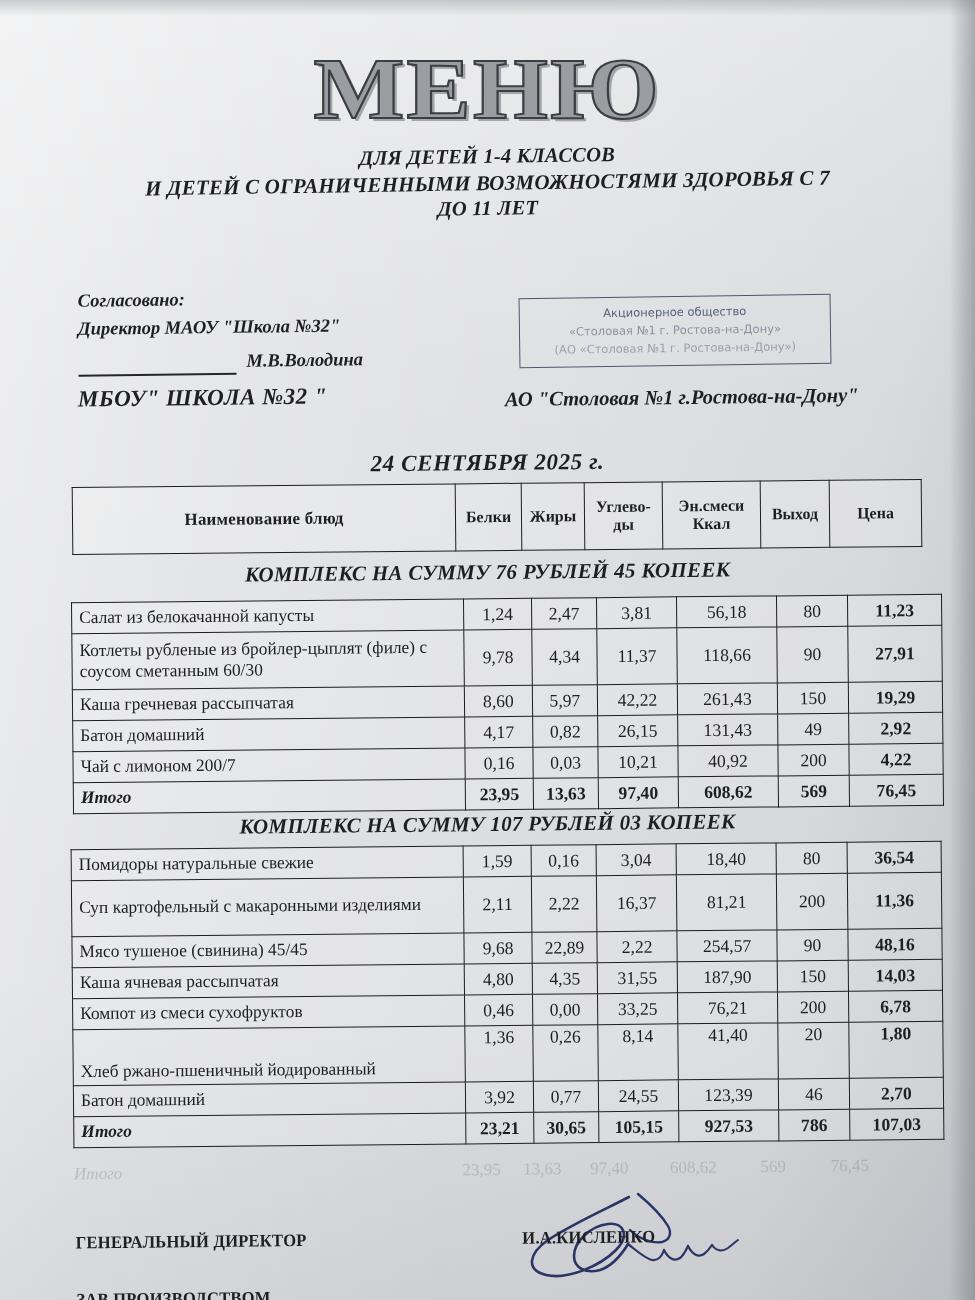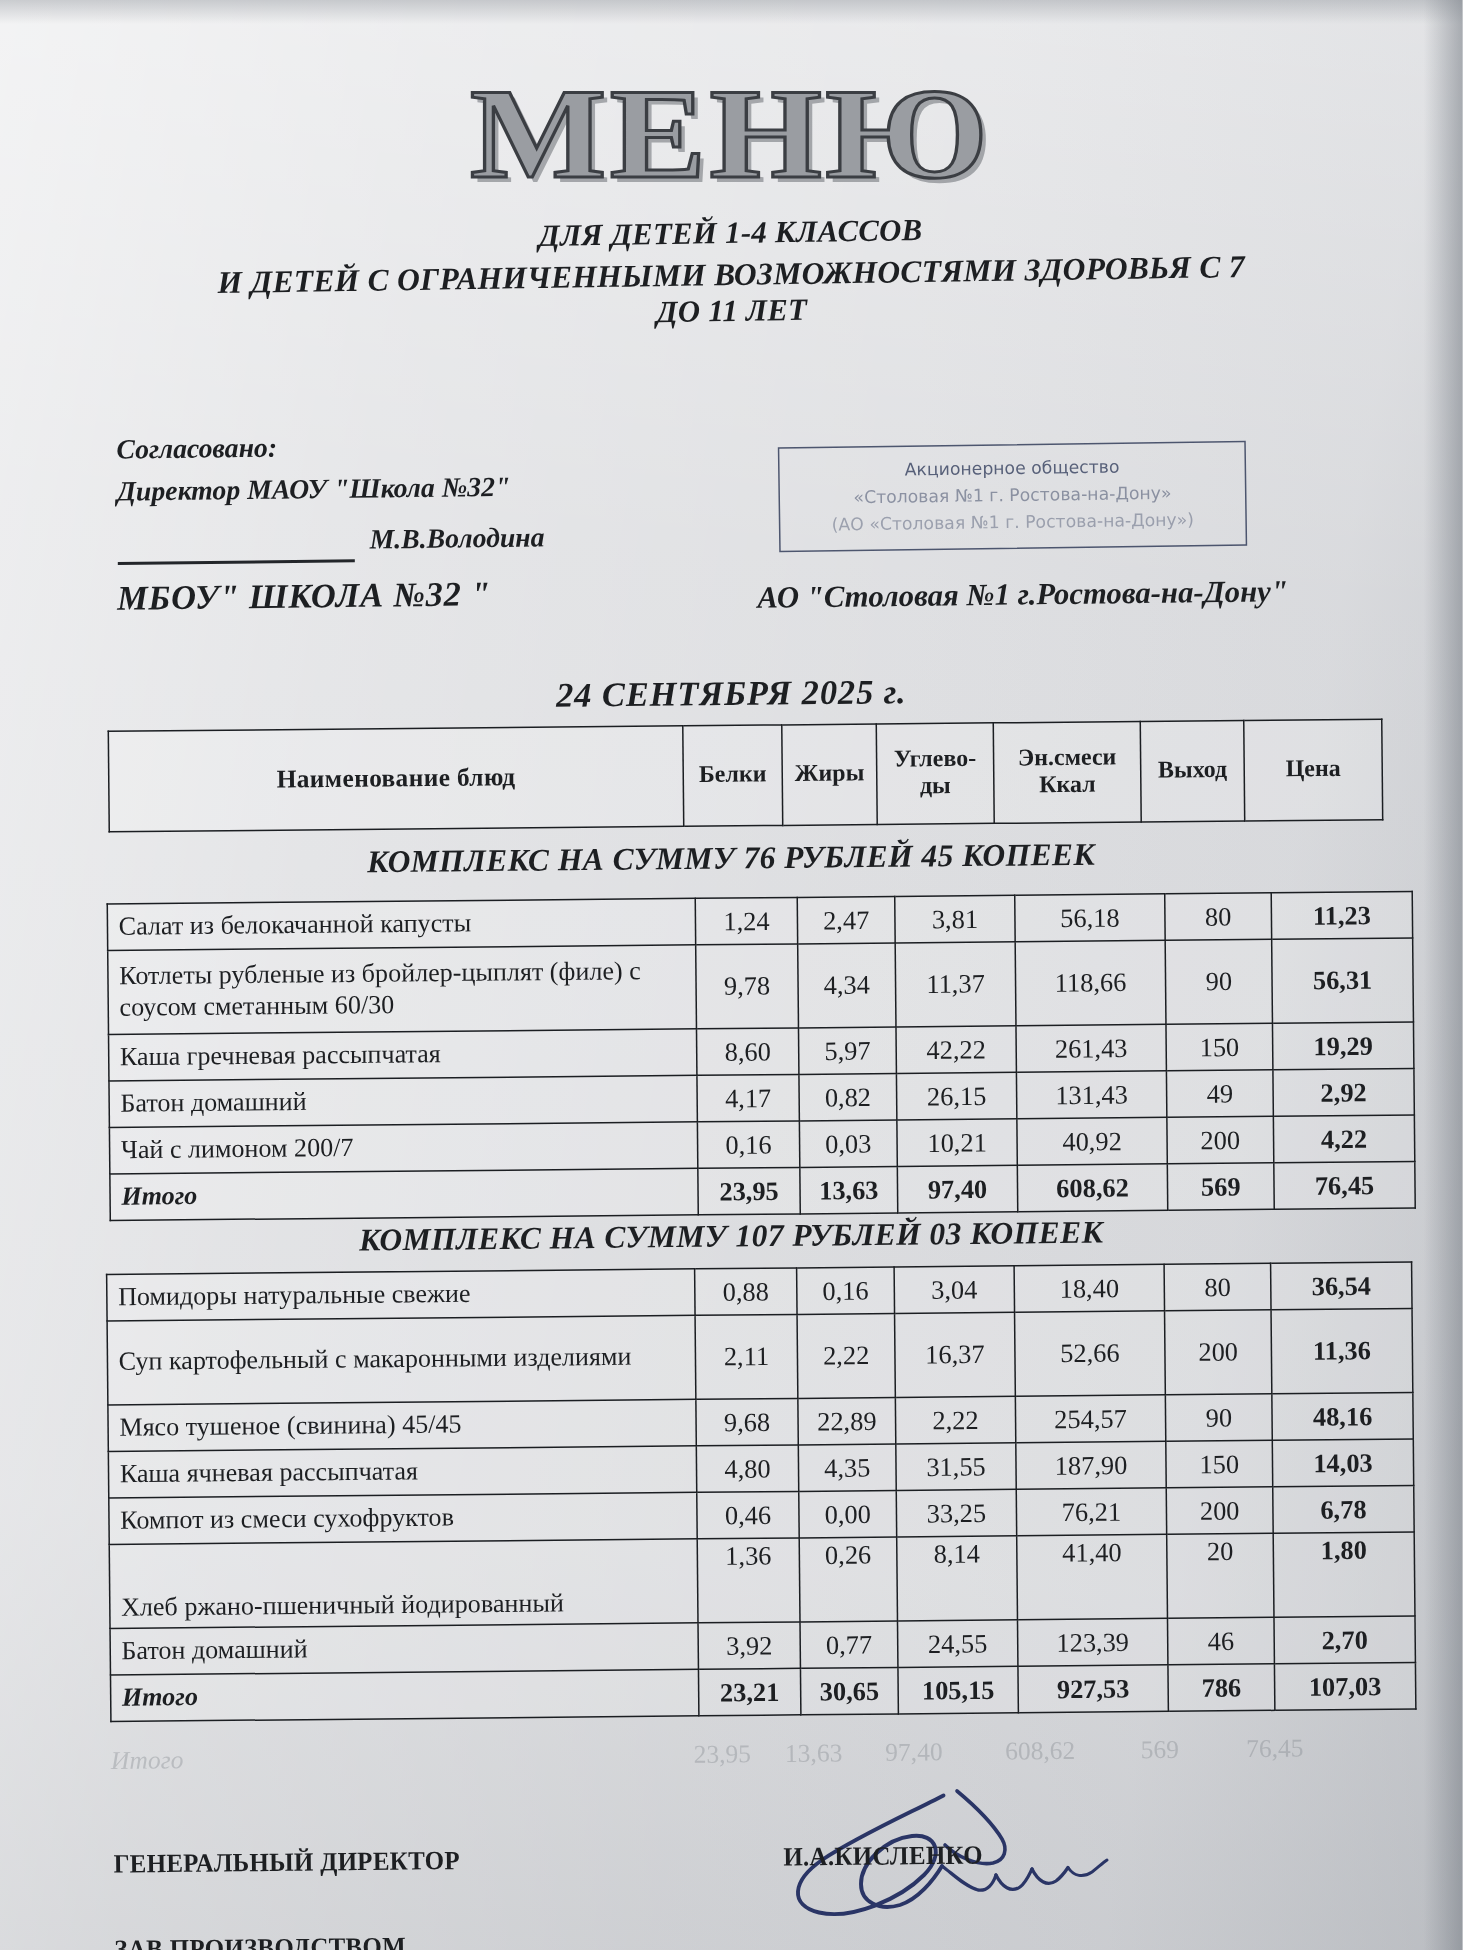--- a/index.html
+++ b/index.html
@@ -343,21 +343,21 @@
         <td class="c-out num">80</td>
         <td class="c-price num price">11,23</td>
       </tr>
       <tr class="r-two">
         <td class="c-name nm">Котлеты рубленые из бройлер-цыплят (филе) с соусом сметанным 60/30</td>
         <td class="c-prot num">9,78</td>
         <td class="c-fat num">4,34</td>
         <td class="c-carb num">11,37</td>
         <td class="c-kcal num">118,66</td>
         <td class="c-out num">90</td>
-        <td class="c-price num price">56,31</td>
+        <td class="c-price num price">27,91</td>
       </tr>
       <tr class="r-norm">
         <td class="c-name nm">Каша гречневая рассыпчатая</td>
         <td class="c-prot num">8,60</td>
         <td class="c-fat num">5,97</td>
         <td class="c-carb num">42,22</td>
         <td class="c-kcal num">261,43</td>
         <td class="c-out num">150</td>
         <td class="c-price num price">19,29</td>
       </tr>
@@ -390,33 +390,33 @@
       </tr>
     </tbody>
       </table>
 
     <div class="complex-title ct2">КОМПЛЕКС НА СУММУ 107 РУБЛЕЙ 03 КОПЕЕК</div>
 
     <table class="tbl data2">
       <tbody>
           <tr class="r-norm">
         <td class="c-name nm">Помидоры натуральные свежие</td>
-        <td class="c-prot num">0,88</td>
+        <td class="c-prot num">1,59</td>
         <td class="c-fat num">0,16</td>
         <td class="c-carb num">3,04</td>
         <td class="c-kcal num">18,40</td>
         <td class="c-out num">80</td>
         <td class="c-price num price">36,54</td>
       </tr>
       <tr class="r-two">
         <td class="c-name nm">Суп картофельный с макаронными изделиями</td>
         <td class="c-prot num">2,11</td>
         <td class="c-fat num">2,22</td>
         <td class="c-carb num">16,37</td>
-        <td class="c-kcal num">52,66</td>
+        <td class="c-kcal num">81,21</td>
         <td class="c-out num">200</td>
         <td class="c-price num price">11,36</td>
       </tr>
       <tr class="r-norm">
         <td class="c-name nm">Мясо тушеное (свинина) 45/45</td>
         <td class="c-prot num">9,68</td>
         <td class="c-fat num">22,89</td>
         <td class="c-carb num">2,22</td>
         <td class="c-kcal num">254,57</td>
         <td class="c-out num">90</td>

